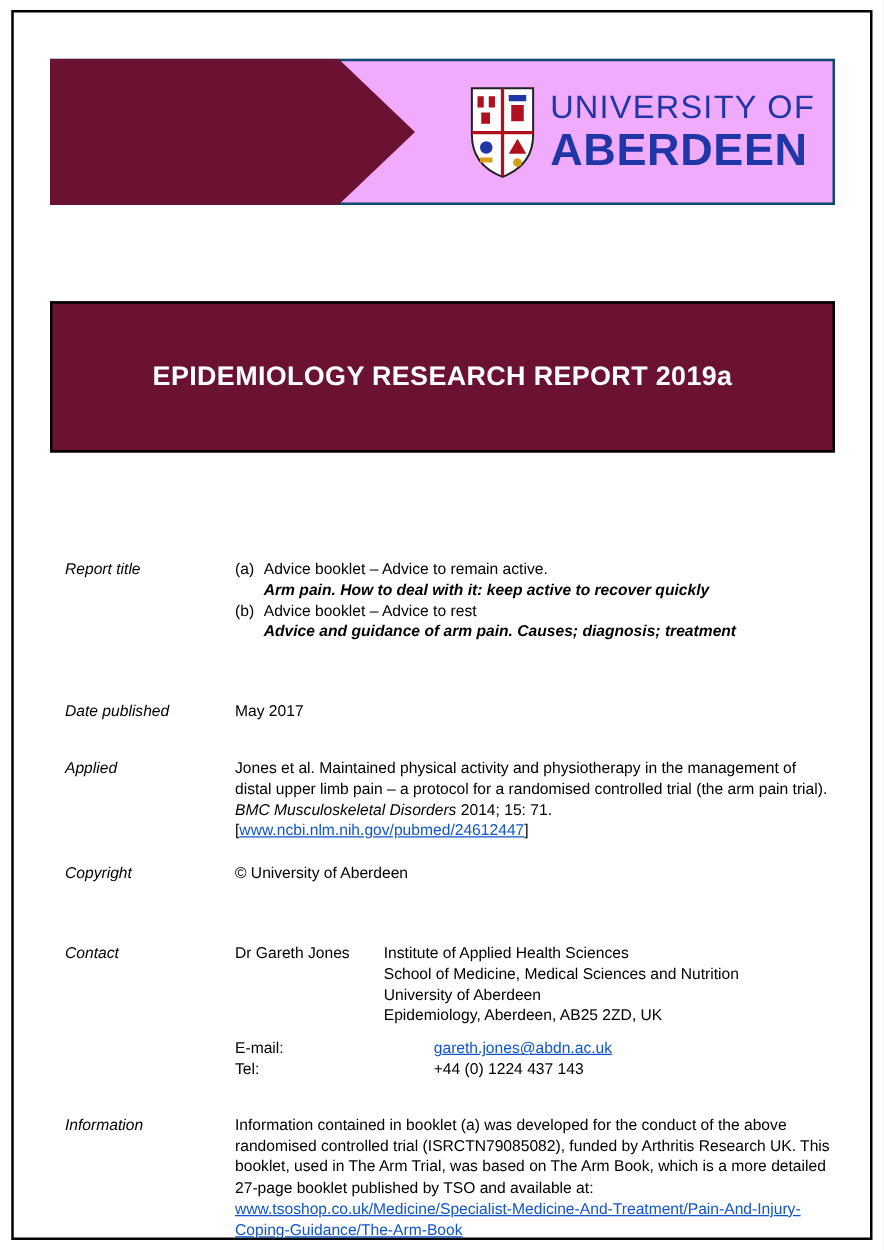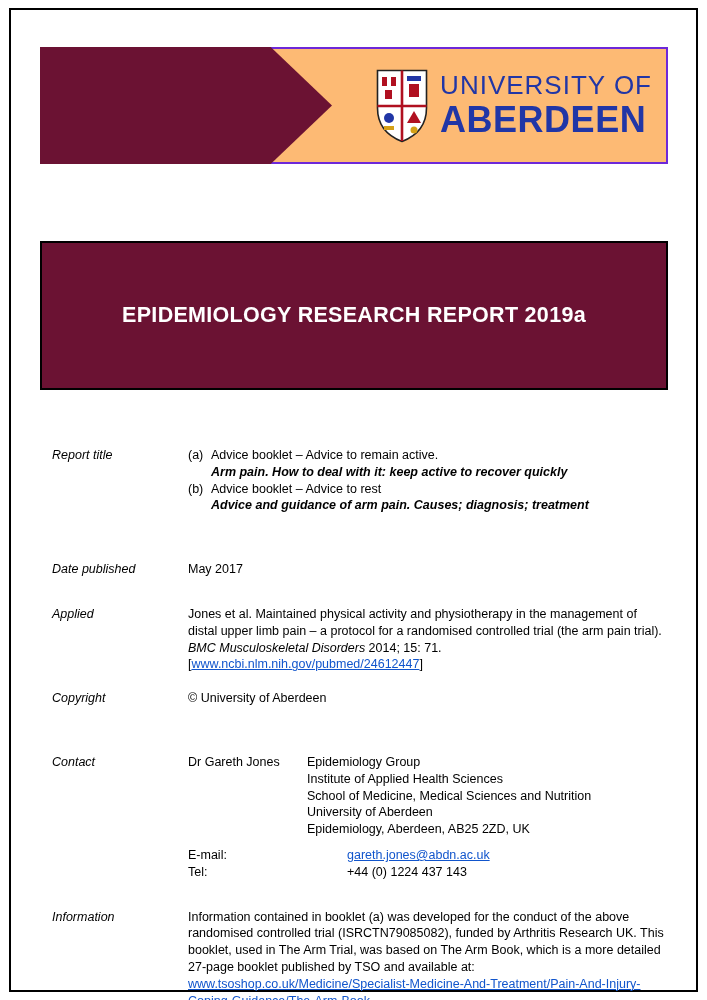--- a/index.html
+++ b/index.html
@@ -2,31 +2,31 @@
 <html style="--maroon: #6b1233; --blue: #2136a6; --link: #1155cc;"><head>
 <meta charset="utf-8">
 <style>
   * { margin:0; padding:0; box-sizing:border-box; }
   html,body { background:#e8e8e8; }
   body { font-family:"Liberation Sans", sans-serif; color:#000; }
   .page { position:relative; width:707px; height:1000px; background:#fff; margin:0 auto; overflow:hidden; }
   .page-border { position:absolute; left:9px; top:8px; right:9px; bottom:8px; border:2px solid #000; pointer-events:none; }
 
   
-  .banner { position:absolute; left:40px; top:47px; width:628px; height:117px; background:#fdba74; border:2px solid #6d28d9; }
+  .banner { position:absolute; left:40px; top:47px; width:628px; height:117px; background:#f0abfc; border:2px solid #0c4a6e; }
   .arrow { position:absolute; left:-2px; top:-2px; width:292px; height:117px; background:var(--maroon,#6b1233);
            clip-path:polygon(0 0, 79% 0, 100% 50%, 79% 100%, 0 100%); }
   .logo { position:absolute; right:14px; top:0; height:100%; display:flex; align-items:center; gap:12px; }
   .crest { width:52px; height:74px; flex:none; }
   .logotext { text-align:left; }
   .uni1 { font-size:26px; color:var(--blue,#2136a6); font-weight:500; letter-spacing:1px; line-height:1.05; }
   .uni2 { font-size:36px; color:var(--blue,#2136a6); font-weight:700; letter-spacing:0.5px; line-height:1.05; margin-top:1px; }
 
   
-  .titlebox { position:absolute; left:40px; top:241px; width:628px; height:149px; background:var(--maroon,#6b1233);
+  .titlebox { position:absolute; left:40px; top:241px; width:628px; height:121px; background:var(--maroon,#6b1233);
               border:2px solid #000; display:flex; align-items:center; justify-content:center; }
   .titletext { color:#ffffff; font-weight:700; font-size:21.5px; letter-spacing:0.3px; }
 
   
   .fields { position:absolute; left:52px; top:447px; width:616px; font-size:12.5px; line-height:16.8px; }
   .row { display:flex; }
   .mb19 { margin-bottom:19px; }
   .mb17 { margin-bottom:17px; }
   .mb27 { margin-bottom:27px; }
   .mb28 { margin-bottom:28px;margin-top:47px; }
@@ -104,21 +104,20 @@
       <div class="label">Copyright</div>
       <div class="content">© University of Aberdeen</div>
     </div>
 
     <div class="row mb28">
       <div class="label">Contact</div>
       <div class="content">
         <div class="contact-top">
           <div class="contact-name">Dr Gareth Jones</div>
           <div class="contact-address">
-            <div>Epidemiology Group</div>
             <div>Institute of Applied Health Sciences</div>
             <div>School of Medicine, Medical Sciences and Nutrition</div>
             <div>University of Aberdeen</div>
             <div>Epidemiology, Aberdeen, AB25 2ZD, UK</div>
           </div>
         </div>
         <div class="contact-line">
           <div class="clabel">E-mail:</div>
           <a class="link">gareth.jones@abdn.ac.uk</a>
         </div>

